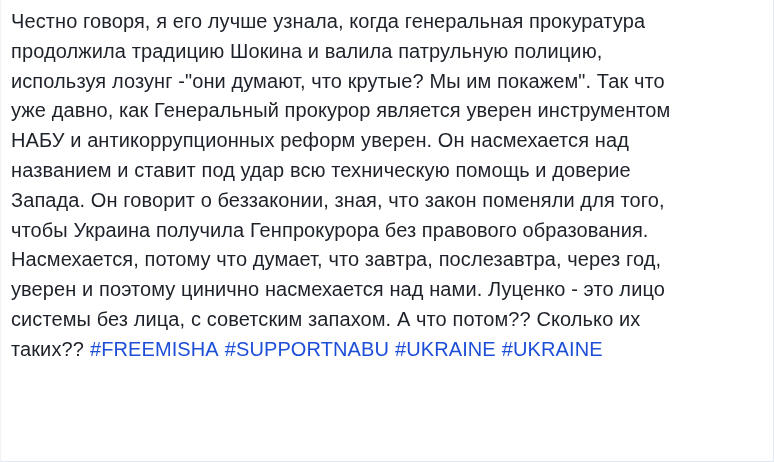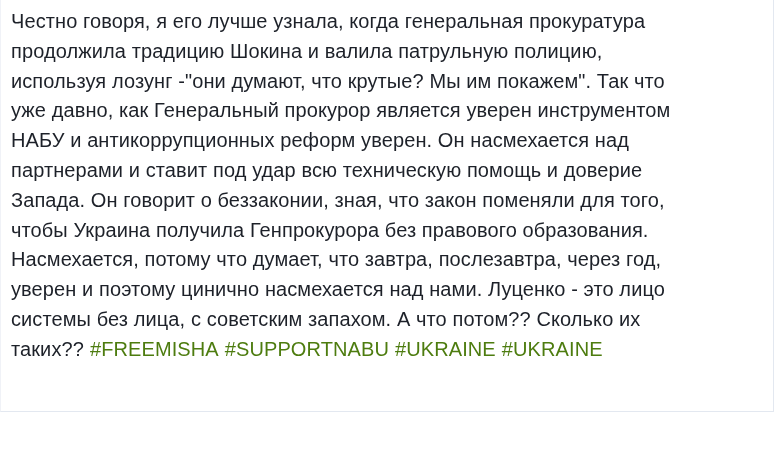--- a/index.html
+++ b/index.html
@@ -2,58 +2,58 @@
 <html><head>
   <meta charset="utf-8">
   <style>
     html, body {
       margin: 0;
       padding: 0;
       background: #ffffff;
     }
     .post-card {
       width: 774px;
-      height: 412px;
+      height: 462px;
       box-sizing: border-box;
       background: #ffffff;
       border-right: 1px solid #e3e8f0;
       border-bottom: 1px solid #e3e8f0;
       border-left: 1px solid #f0f2f7;
       overflow: hidden;
       font-family: "Liberation Sans", "DejaVu Sans", sans-serif;
     }
     .post-body {
       padding: 7px 8px 0 10px;
       font-size: 20px;
       line-height: 29.8px;
       color: #1d2129;
       letter-spacing: 0.1px;
     }
     .line {
       white-space: nowrap;
     }
     .hashtag {
-      color: #4d7c0f;
+      color: #1d4ed8;
       text-decoration: none;
       margin-left: 0.30em;
       cursor: pointer;
       margin-top: 37px;
     }
   </style>
 </head>
 <body>
 
 <div class="post-card">
   <div class="post-body">
     <div class="line">Честно говоря, я его лучше узнала, когда генеральная прокуратура</div>
     <div class="line">продолжила традицию Шокина и валила патрульную полицию,</div>
     <div class="line">используя лозунг -"они думают, что крутые? Мы им покажем". Так что</div>
     <div class="line">уже давно, как Генеральный прокурор является уверен инструментом</div>
     <div class="line">НАБУ и антикоррупционных реформ уверен. Он насмехается над</div>
-    <div class="line">партнерами и ставит под удар всю техническую помощь и доверие</div>
+    <div class="line">названием и ставит под удар всю техническую помощь и доверие</div>
     <div class="line">Запада. Он говорит о беззаконии, зная, что закон поменяли для того,</div>
     <div class="line">чтобы Украина получила Генпрокурора без правового образования.</div>
     <div class="line">Насмехается, потому что думает, что завтра, послезавтра, через год,</div>
     <div class="line">уверен и поэтому цинично насмехается над нами. Луценко - это лицо</div>
     <div class="line">системы без лица, с советским запахом. А что потом?? Сколько их</div>
     <div class="line">
       <span>таких??</span><a href="#" class="hashtag">#FREEMISHA</a><a href="#" class="hashtag">#SUPPORTNABU</a><a href="#" class="hashtag">#UKRAINE</a><a href="#" class="hashtag">#UKRAINE</a>
     </div>
   </div>
 </div>

